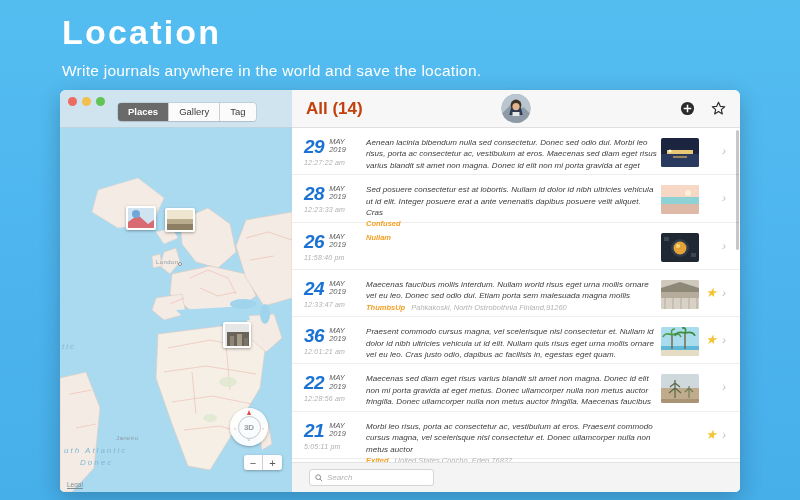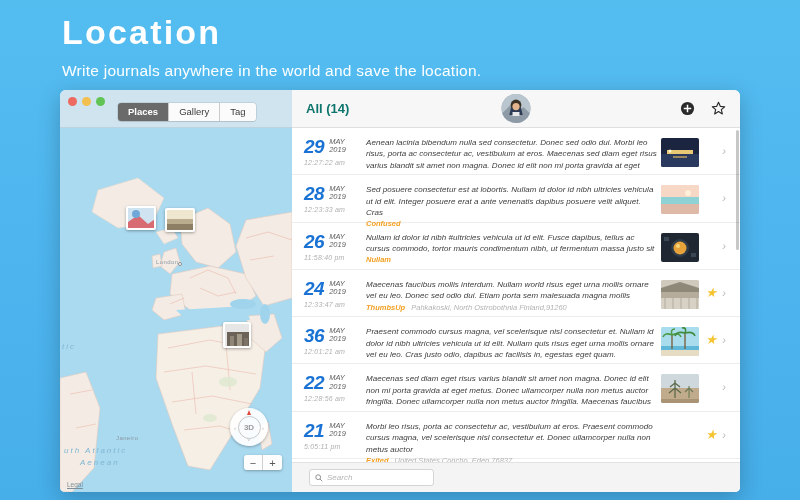--- a/index.html
+++ b/index.html
@@ -56,21 +56,21 @@
   }
   .seg:last-child { border-right: none; }
   .seg.active { background: #6a6a6a; color: #fff; font-weight: bold; }
 
   #tb-right {
     flex: 1; background: #f7f7f7;
     border-bottom: 1px solid #e0e0e0;
     display: flex; align-items: center; padding: 0 14px 0 14px;
     position: relative;
   }
-  #all-label { font-size: 13px; font-weight: bold; color: #0f766e; }
+  #all-label { font-size: 17px; font-weight: bold; color: #c2410c; }
   #avatar {
     position: absolute; left: 50%; transform: translateX(-50%);
     width: 29px; height: 29px; border-radius: 50%;
     overflow: hidden; background: #9aa7b0;
   }
   #tb-actions { margin-left: auto; display: flex; align-items: center; gap: 16px; }
   .tb-ico { width: 15px; height: 15px; display: block; }
 
   
   #body { flex: 1; display: flex; min-height: 0; }
@@ -299,21 +299,21 @@
         <ellipse cx="150" cy="290" rx="7" ry="4" fill="#dde9cf" opacity=".8"></ellipse>
         <ellipse cx="176" cy="292" rx="5" ry="3" fill="#dde9cf" opacity=".8"></ellipse>
       </svg>
 
       <div id="map-labels">
         <span class="mlabel" style="left:96px;top:131px">London</span>
         <span class="city-dot" style="left:118px;top:134px"></span>
         <span class="mlabel" style="left:56px;top:307px">Janeiro</span>
         <span class="mlabel ocean" style="left:2px;top:214px">tic</span>
         <span class="mlabel ocean" style="left:4px;top:318px">uth Atlantic</span>
-        <span class="mlabel ocean" style="left:20px;top:330px">Aenean</span>
+        <span class="mlabel ocean" style="left:20px;top:330px">Donec</span>
       </div>
 
       <div class="pin" style="left:66px;top:78px;width:30px;height:24px">
         <svg width="30" height="24" viewBox="0 0 30 24">
             <rect width="30" height="24" fill="#cfe3f0"></rect>
           <path d="M0 14 L10 7 L20 16 L30 9 L30 24 L0 24 Z" fill="#d96b72"></path>
           <circle cx="8" cy="6" r="4" fill="#6fa8d8"></circle>
           </svg>
       </div>
       <div class="pin" style="left:105px;top:80px;width:30px;height:24px">
@@ -407,21 +407,20 @@
         <div class="entry">
           <div class="e-date">
             <span class="e-day">26</span>
             <span class="e-my">
               <span class="e-mon">MAY</span>
               <span class="e-yr">2019</span>
             </span>
             <span class="e-time">11:58:40 pm</span>
           </div>
           <div class="e-main">
-            <div class="e-text">Nullam id dolor id nibh #ultricies vehicula ut id elit. Fusce dapibus, tellus ac cursus commodo, tortor mauris condimentum nibh, ut fermentum massa justo sit</div>
             <div class="e-meta">
               <span class="e-tag">Nullam</span>
             </div>
           </div>
           <div class="e-thumb">
             <svg width="38" height="29" viewBox="0 0 38 29">
                 <rect width="38" height="29" fill="#1f2733"></rect>
               <circle cx="19" cy="15" r="9" fill="#2e3b49"></circle>
               <circle cx="19" cy="15" r="6.5" fill="#e5a33a"></circle>
               <circle cx="17" cy="13" r="2" fill="#f7d678"></circle>

